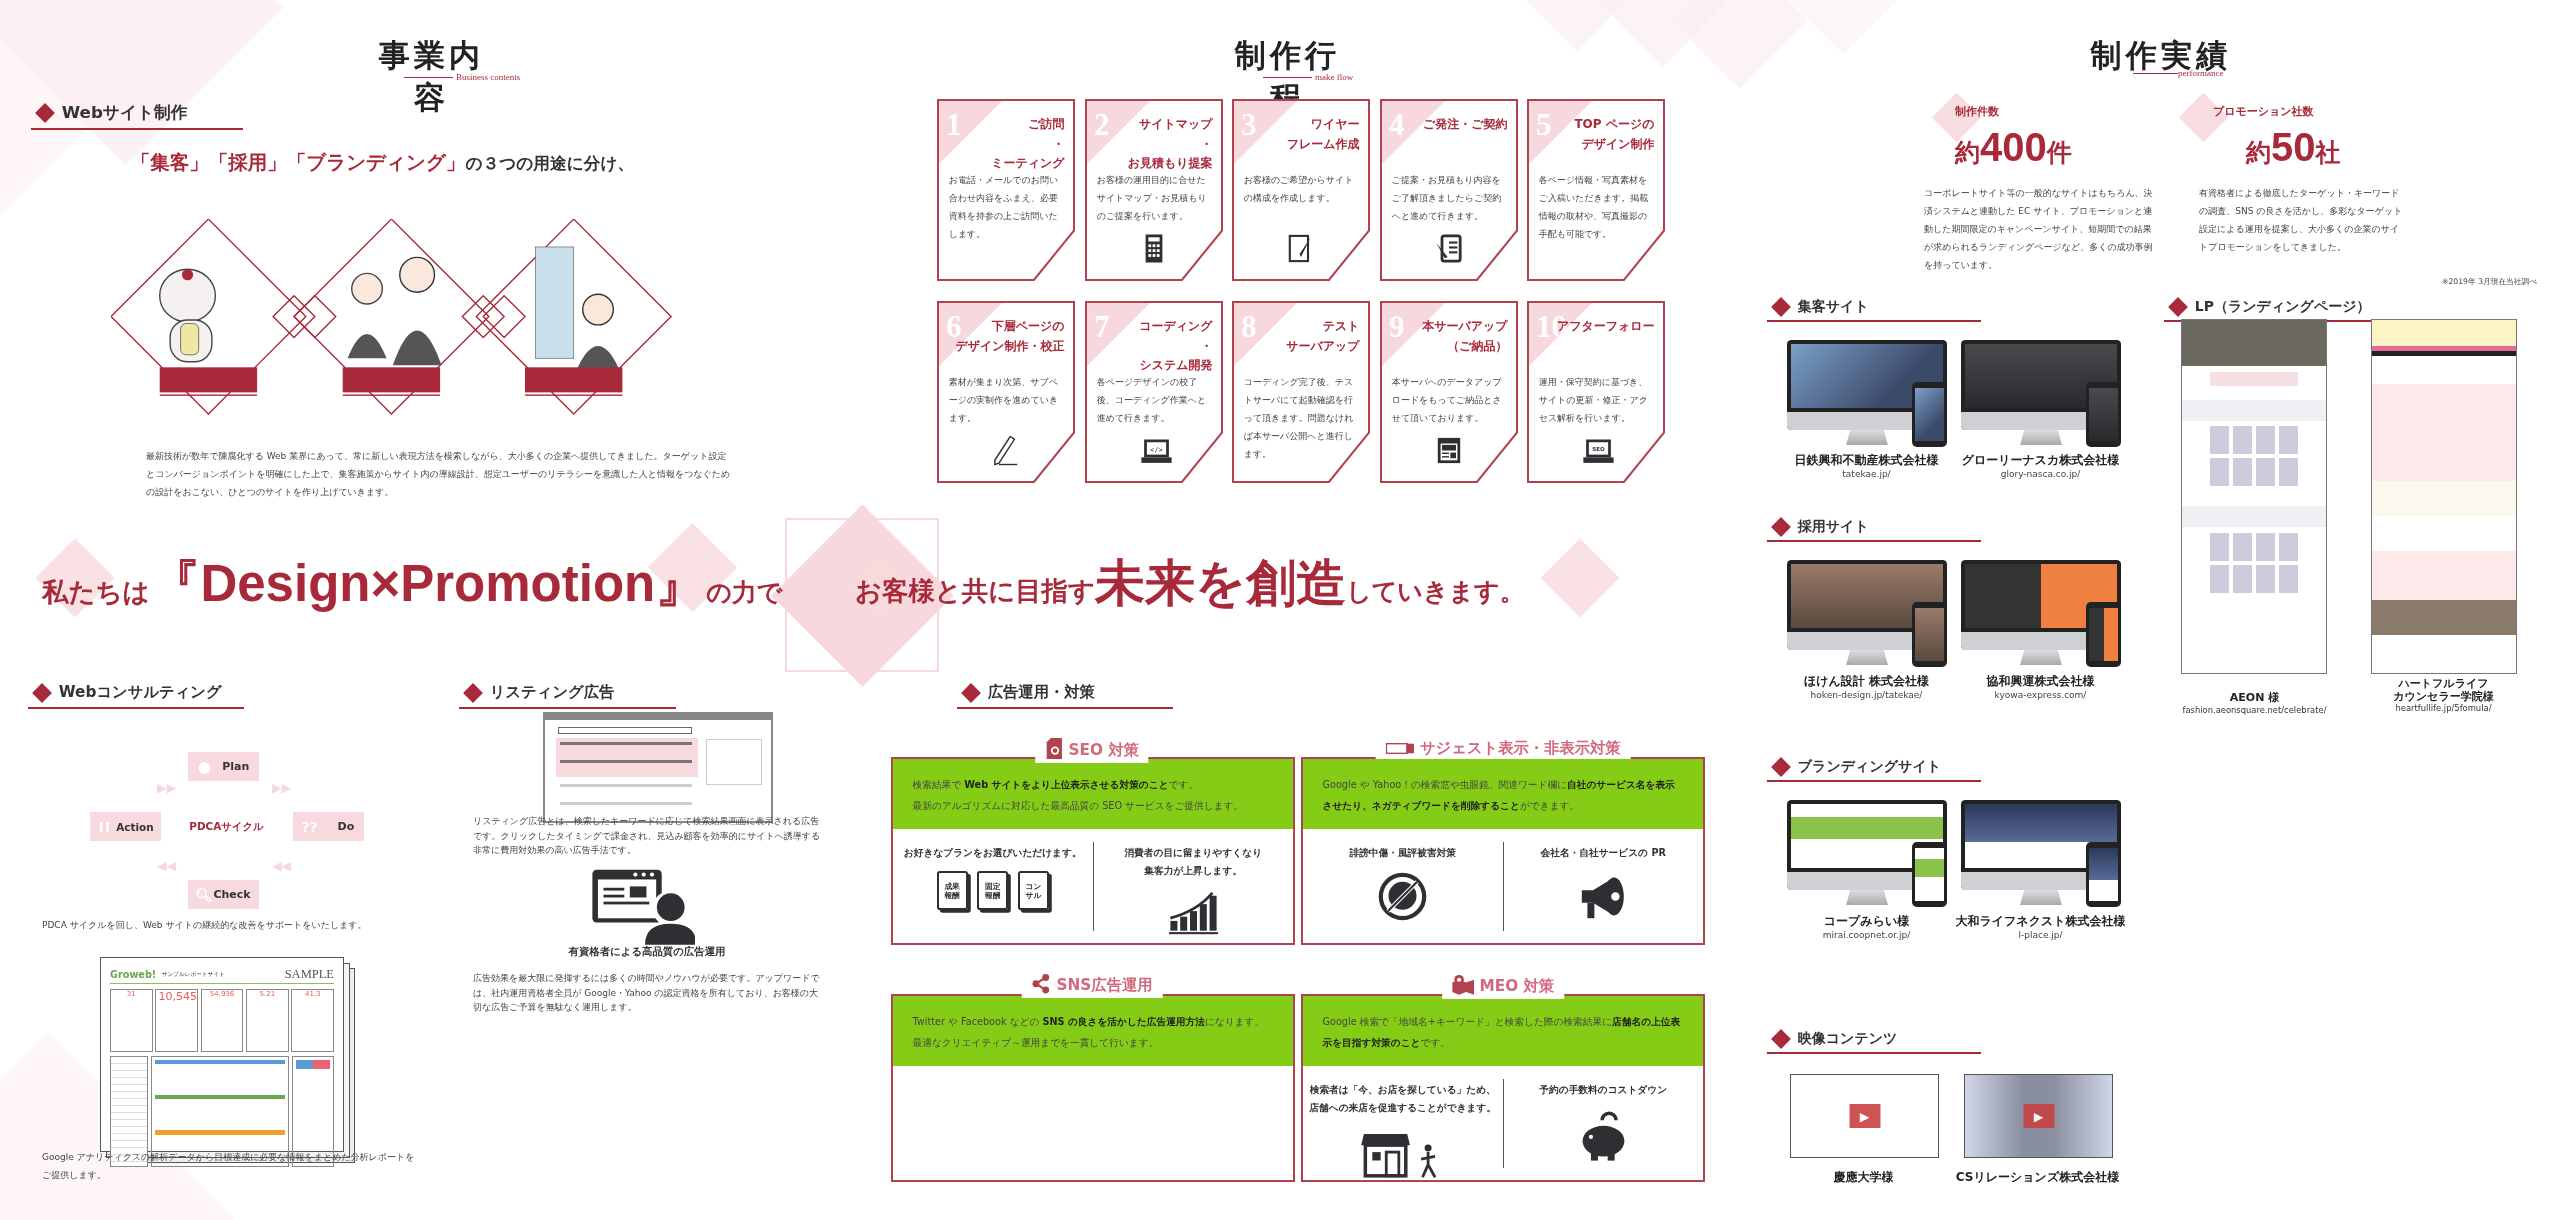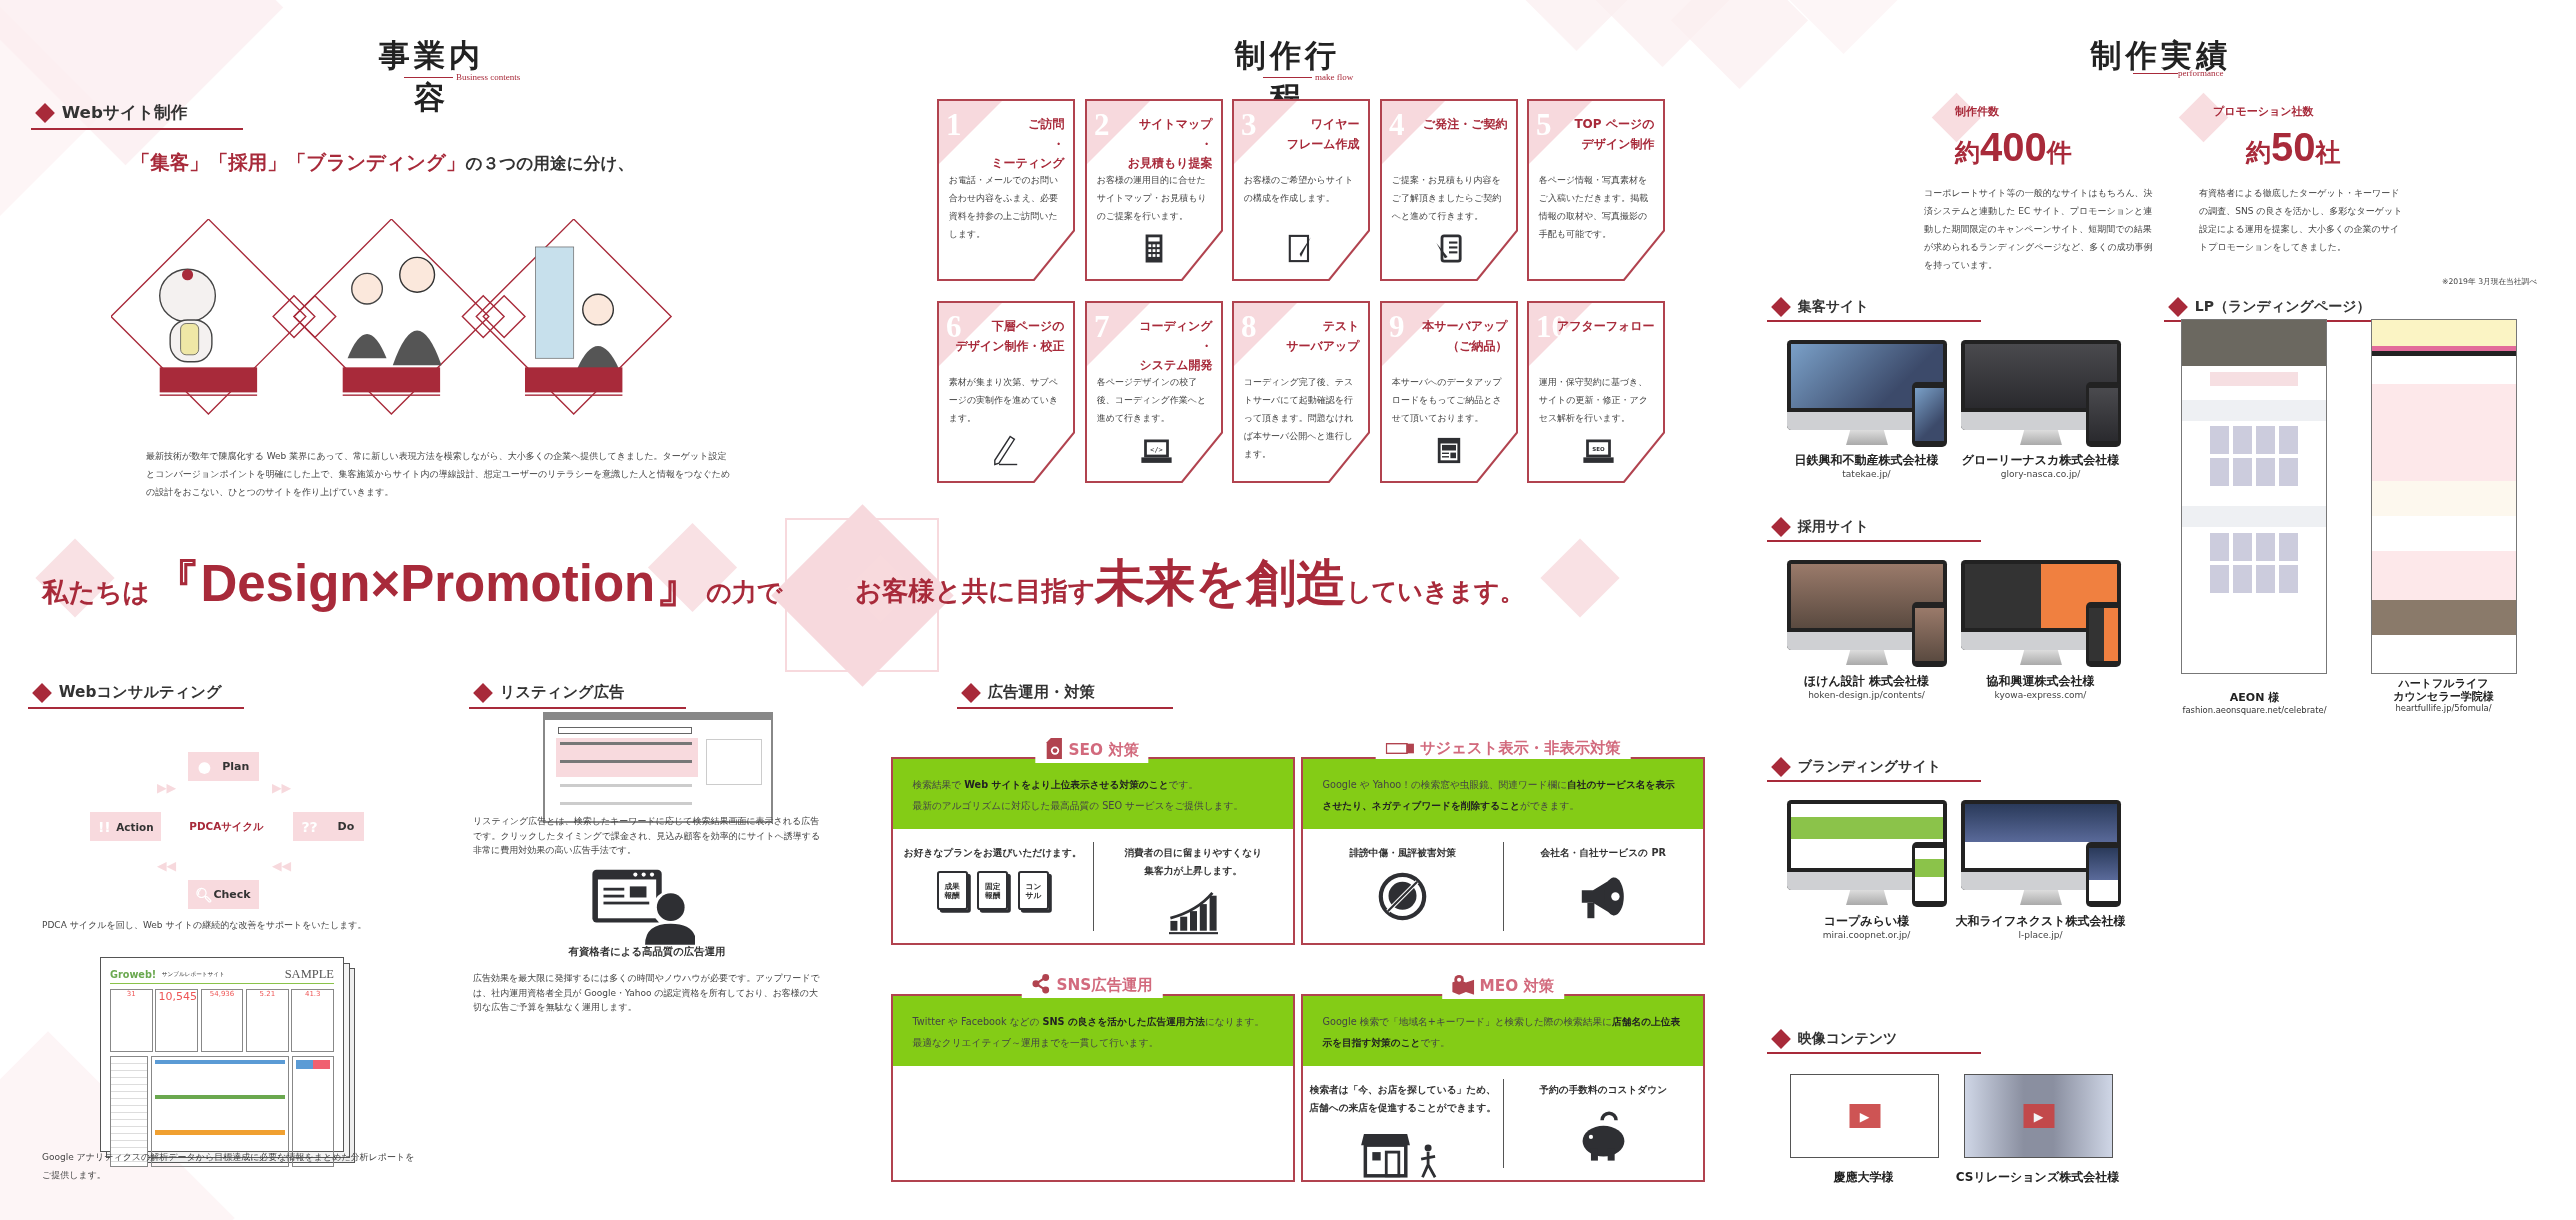--- a/index.html
+++ b/index.html
@@ -346,21 +346,21 @@
           <div style="height:9.7px;display:flex">
             <div style="flex:1;background:#5b9bd5"></div>
             <div style="flex:1;background:#f06070"></div>
           </div>
         </div>
     </div>
   </div>
 </div>
 <div class="abs small-txt" style="left:42px;top:1148px;width:376px">Google アナリティクスの解析データから目標達成に必要な情報をまとめた分析レポートをご提供します。</div>
 
-<div class="h2" style="left:469px;top:682px;width:217px;font-size:15.3px">
+<div class="h2" style="left:459px;top:682px;width:217px;font-size:15.3px">
   <span class="dia"></span>
   <span>リスティング広告</span>
 </div>
 <div class="abs" style="left:543px;top:712px;width:230px;height:111px;border:2.1px solid #888;background:#fff">
   <div style="height:5.6px;background:#888"></div>
   <div style="position:absolute;left:12.5px;top:12.5px;width:134px;height:7px;border:1.4px solid #666"></div>
   <div style="position:absolute;left:11px;top:24px;width:142px;height:39px;background:#f8dade"></div>
   <div style="position:absolute;left:15.3px;top:28px;width:132px;height:2.8px;background:#777"></div>
   <div style="position:absolute;left:15.3px;top:46px;width:132px;height:2.8px;background:#777"></div>
   <div style="position:absolute;left:15.3px;top:70px;width:132px;height:2.8px;background:#ccc"></div>
@@ -577,21 +577,21 @@
         <div class="in" style="background:linear-gradient(#9a7a6a,#5a4a40)"></div>
       </div>
       <div class="chin"></div>
       <div class="stand"></div>
       <div class="phone">
         <div class="in" style="background:linear-gradient(#9a7a6a,#5a4a40)"></div>
       </div>
     </div>
     <div class="cap" style="left: 1776px; top: 673px;">
       <div class="n">ほけん設計 株式会社様</div>
-      <div class="u">hoken-design.jp/contents/</div>
+      <div class="u">hoken-design.jp/tatekae/</div>
     </div>
     <div class="monitor" style="left: 1961px; top: 560px;">
       <div class="scr">
         <div class="in" style="background:linear-gradient(90deg,#333 50%,#f08040 50%)"></div>
       </div>
       <div class="chin"></div>
       <div class="stand"></div>
       <div class="phone">
         <div class="in" style="background:linear-gradient(90deg,#333 50%,#f08040 50%)"></div>
       </div>

